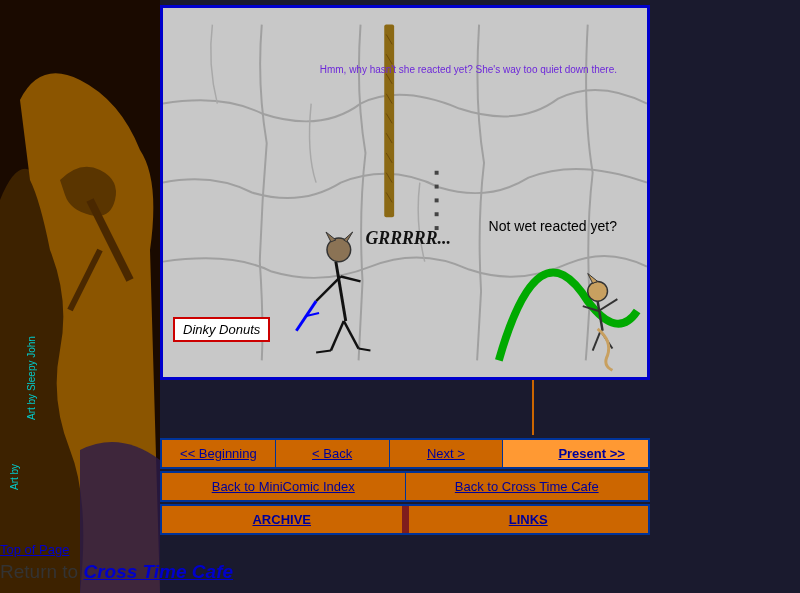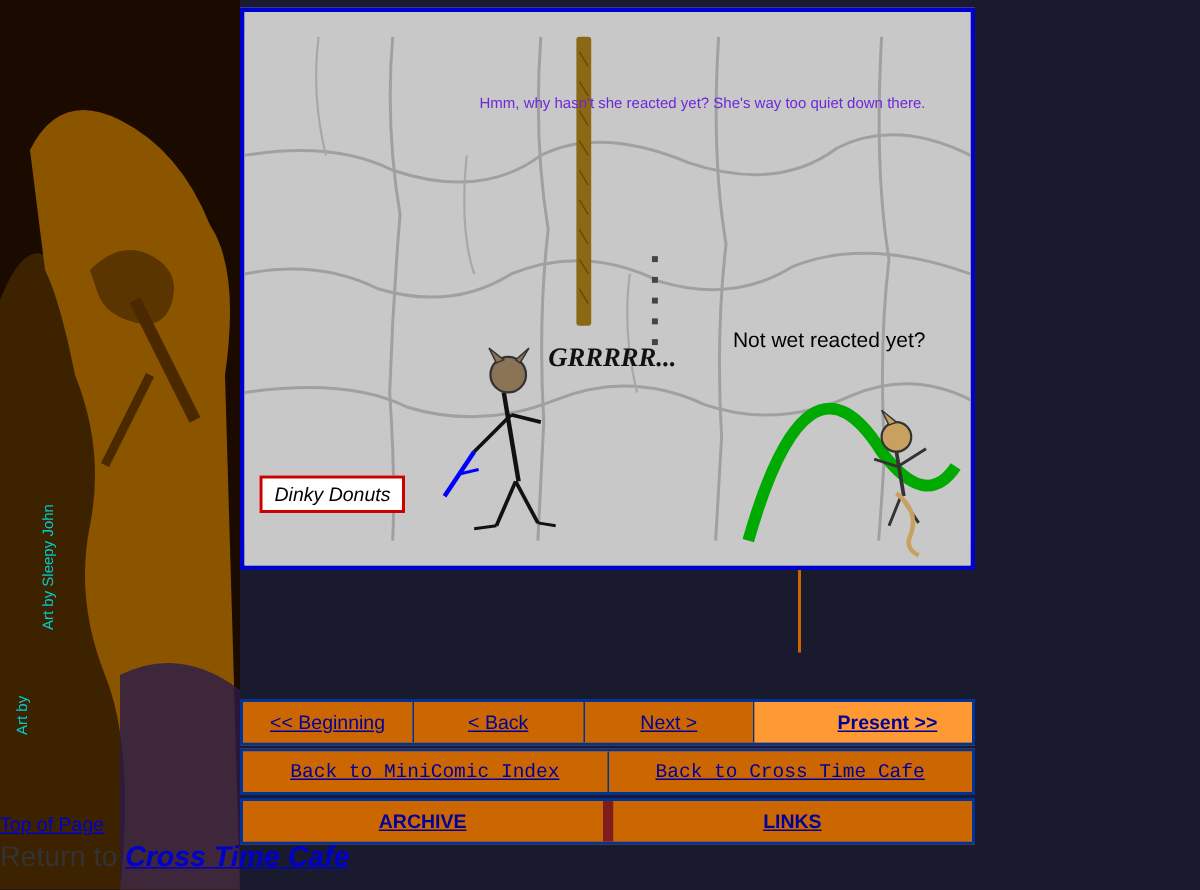--- a/index.html
+++ b/index.html
@@ -135,21 +135,21 @@
       flex: 1;
       padding: 6px 6px;
       background: #cc6600;
       border: none;
       border-right: 1px solid #003399;
       color: #000099;
       font-size: 13px;
       text-align: center;
       cursor: pointer;
       text-decoration: underline;
-      font-family: Liberation Mono, monospace;
+      font-family: Liberation Sans, sans-serif;
     }
 
     .nav-btn2:last-child {
       border-right: none;
     }
 
     .nav-row3 {
       display: flex;
       background: #cc6600;
       border: 2px solid #003399;
@@ -332,21 +332,21 @@
     <div class="comic-credits">
       
       
     </div>
   </div>
 
   <div style="position:relative; height: 8px;">
     <div style="position:absolute; left: 372px; top:0; width:2px; height:55px; background:#cc6600;"></div>
   </div>
 
-  <div class="nav-row" style="margin-top:78px;">
+  <div class="nav-row" style="margin-top:50px;">
     <button class="nav-btn">&lt;&lt; Beginning</button>
     <button class="nav-btn">&lt; Back</button>
     <button class="nav-btn">Next &gt;</button>
     <button class="nav-btn present">Present &gt;&gt;</button>
   </div>
 
   <div class="nav-row2">
     <button class="nav-btn2">Back to MiniComic Index</button>
     <button class="nav-btn2">Back to Cross Time Cafe</button>
   </div>

